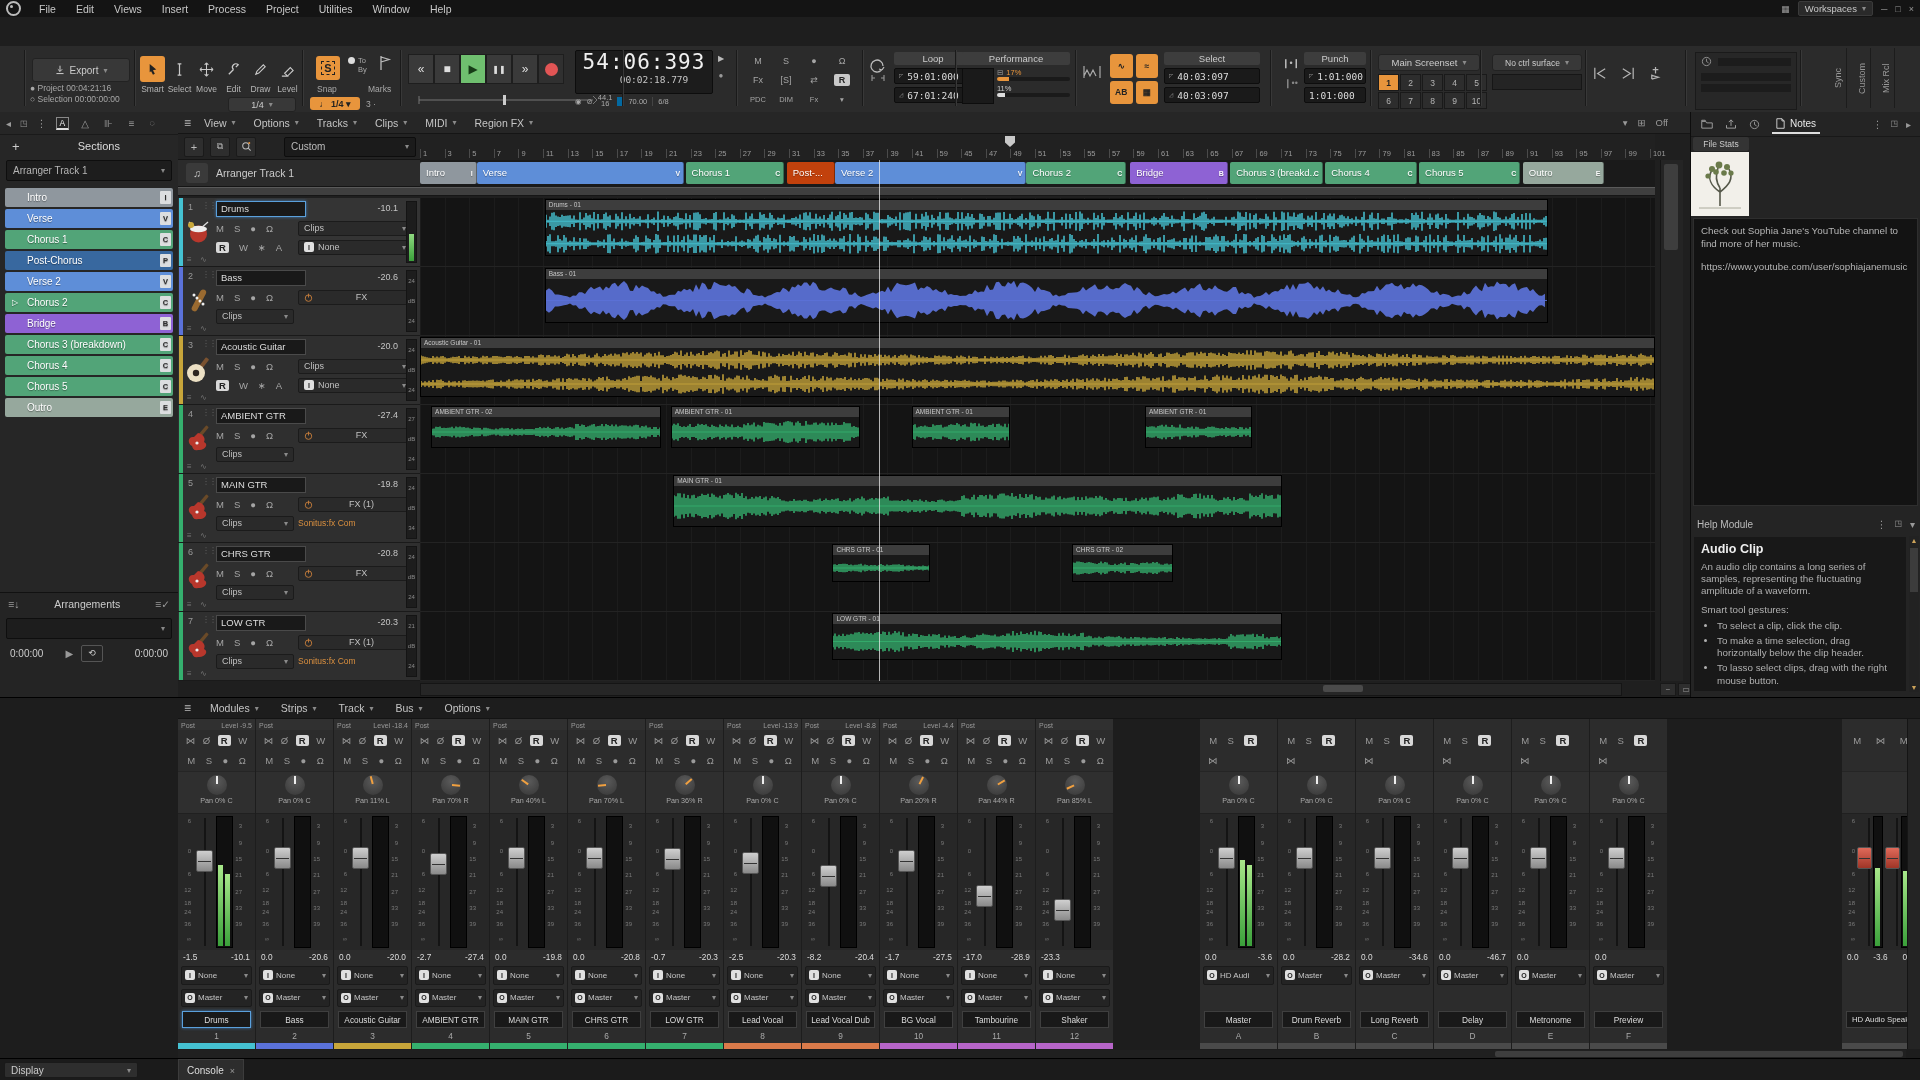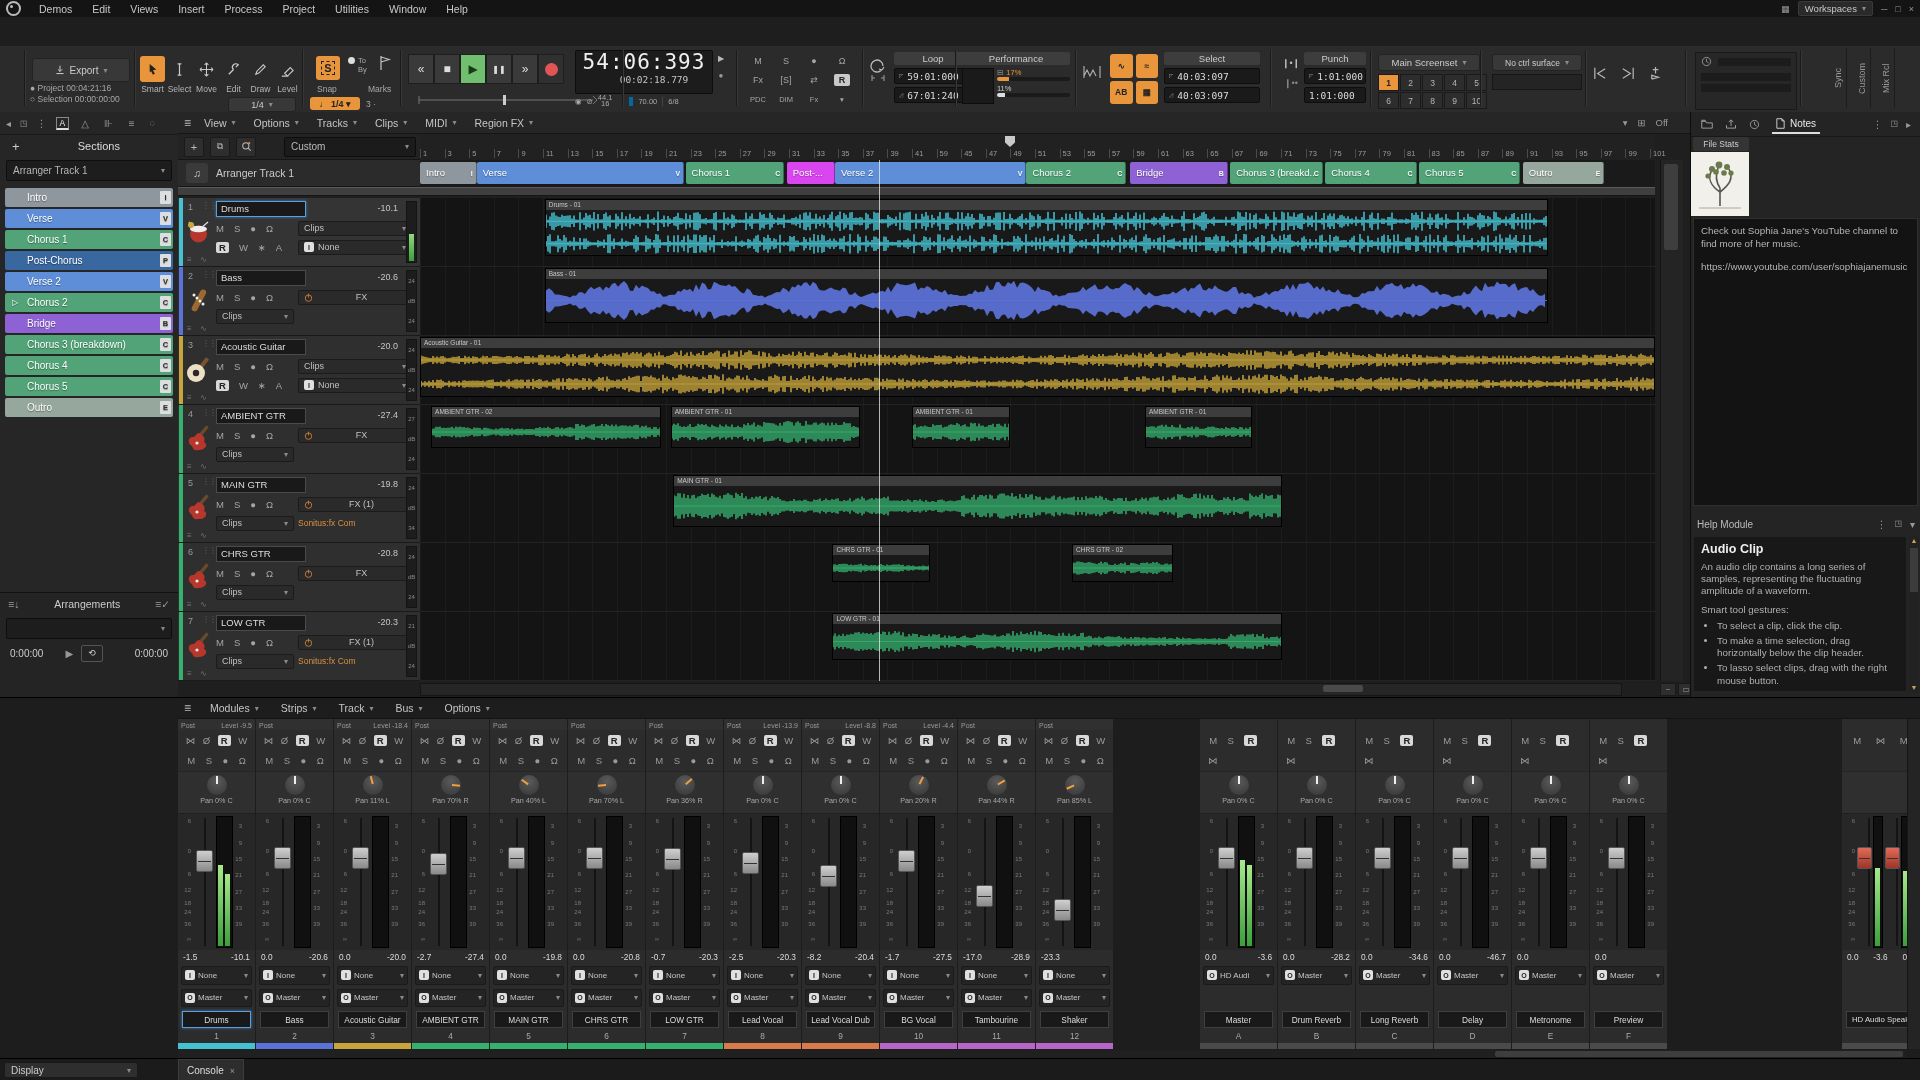--- a/index.html
+++ b/index.html
@@ -176,21 +176,21 @@
   svg{display:block;}
 </style>
 </head>
 <body>
 
 <div id="app" class="nosel">
 
   <div id="menubar">
     <span class="logo"></span>
     <div id="menu-items" style="display:flex;">
-        <span class="mitem">Demos</span>
+        <span class="mitem">File</span>
         <span class="mitem">Edit</span>
         <span class="mitem">Views</span>
         <span class="mitem">Insert</span>
         <span class="mitem">Process</span>
         <span class="mitem">Project</span>
         <span class="mitem">Utilities</span>
         <span class="mitem">Window</span>
         <span class="mitem">Help</span>
       </div>
     <div class="mb-right">
@@ -294,21 +294,21 @@
         </svg>
       </div>
       <div class="abs timebox" style="left: 575px; top: 4px; width: 136px; height: 42px;">
         <div class="bigtime">54:06:393</div>
         <div class="smalltime">00:02:18.779</div>
       </div>
       <div class="abs" style="left: 575px; top: 48px; width: 136px; height: 14px; display: flex; align-items: center; gap: 5px; font-size: 7.5px; color: rgb(170, 170, 170);">
         <span>◉</span>
         <span>⊘</span>
 <span style="display:inline-block;text-align:center;line-height:6px;">44.1<br>16</span>
-<span style="border-left:4px solid #0369a1;padding-left:5px;margin-left:12px;">70.00</span>
+<span style="border-left:6px solid #0369a1;padding-left:5px;">70.00</span>
 <span style="border-left:1px solid #444;padding-left:5px;">6/8</span>
       </div>
       <div class="abs" style="left: 714px; top: 8px; width: 14px; height: 40px; display: flex; flex-direction: column; gap: 8px; align-items: center; color: rgb(187, 187, 187); font-size: 8px;">
         <span>▶</span>
         <span style="color:#999;">●</span>
       </div>
       <div class="abs" style="left: 744px; top: 8px; width: 112px; height: 52px; display: grid; grid-template-columns: repeat(4, 1fr); row-gap: 6px; align-items: center;">
         <div class="mixcell">M</div>
         <div class="mixcell">S</div>
         <div class="mixcell">●</div>
@@ -623,21 +623,21 @@
         </div>
       <div class="phmark" style="left: 827px;"></div>
       <div id="arr-lane-head">
         <div style="width:22px;height:20px;background:#3a3a3a;border-radius:3px;text-align:center;line-height:20px;color:#ccc;">♫</div>
         <span>Arranger Track 1</span>
       </div>
       <div id="arr-lane">
           <div class="tsec" style="left: 0%; width: 4.6%; background: rgb(143, 151, 158);"><span>Intro</span><span class="tbadge">I</span></div>
           <div class="tsec" style="left: 4.6%; width: 16.8%; background: rgb(94, 142, 216);"><span>Verse</span><span class="tbadge">V</span></div>
           <div class="tsec" style="left: 21.5%; width: 8%; background: rgb(82, 164, 120);"><span>Chorus 1</span><span class="tbadge">C</span></div>
-          <div class="tsec" style="left: 29.7%; width: 3.9%; background: #d946ef;"><span>Post-...</span></div>
+          <div class="tsec" style="left: 29.7%; width: 3.9%; background: #c2410c;"><span>Post-...</span></div>
           <div class="tsec" style="left: 33.6%; width: 15.5%; background: rgb(94, 142, 216);"><span>Verse 2</span><span class="tbadge">V</span></div>
           <div class="tsec" style="left: 49.1%; width: 8.1%; background: rgb(82, 164, 120);"><span>Chorus 2</span><span class="tbadge">C</span></div>
           <div class="tsec" style="left: 57.5%; width: 7.9%; background: rgb(142, 98, 212);"><span>Bridge</span><span class="tbadge">B</span></div>
           <div class="tsec" style="left: 65.6%; width: 7.5%; background: rgb(82, 164, 120);"><span>Chorus 3 (breakd...</span><span class="tbadge">C</span></div>
           <div class="tsec" style="left: 73.3%; width: 7.4%; background: rgb(82, 164, 120);"><span>Chorus 4</span><span class="tbadge">C</span></div>
           <div class="tsec" style="left: 80.9%; width: 8.2%; background: rgb(82, 164, 120);"><span>Chorus 5</span><span class="tbadge">C</span></div>
           <div class="tsec" style="left: 89.3%; width: 6.6%; background: rgb(150, 168, 157);"><span>Outro</span><span class="tbadge">E</span></div>
         </div>
       <div id="tv-divider"></div>
       <div id="lanes-bg"></div>

